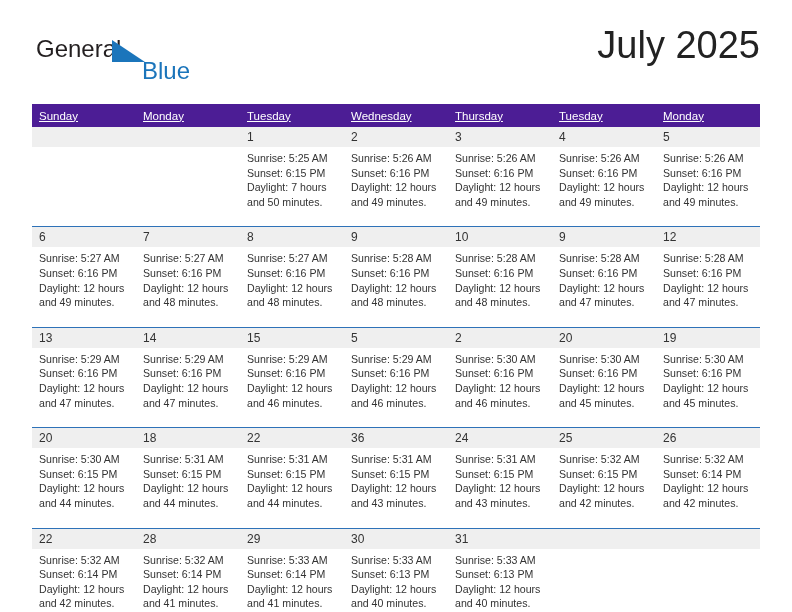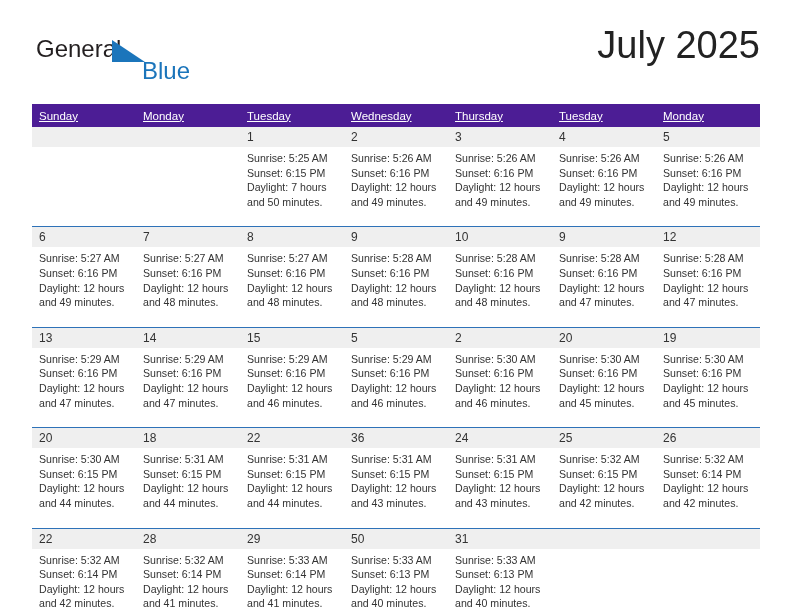--- a/index.html
+++ b/index.html
@@ -365,21 +365,21 @@
           </td>
           <td>
             <div class="daynum">29</div>
             <div class="details">
               <div>Sunrise: 5:33 AM</div>
               <div>Sunset: 6:14 PM</div>
               <div class="wrap2">Daylight: 12 hours and 41 minutes.</div>
             </div>
           </td>
           <td>
-            <div class="daynum">50</div>
+            <div class="daynum">30</div>
             <div class="details">
               <div>Sunrise: 5:33 AM</div>
               <div>Sunset: 6:13 PM</div>
               <div class="wrap2">Daylight: 12 hours and 40 minutes.</div>
             </div>
           </td>
           <td>
             <div class="daynum">31</div>
             <div class="details">
               <div>Sunrise: 5:33 AM</div>

